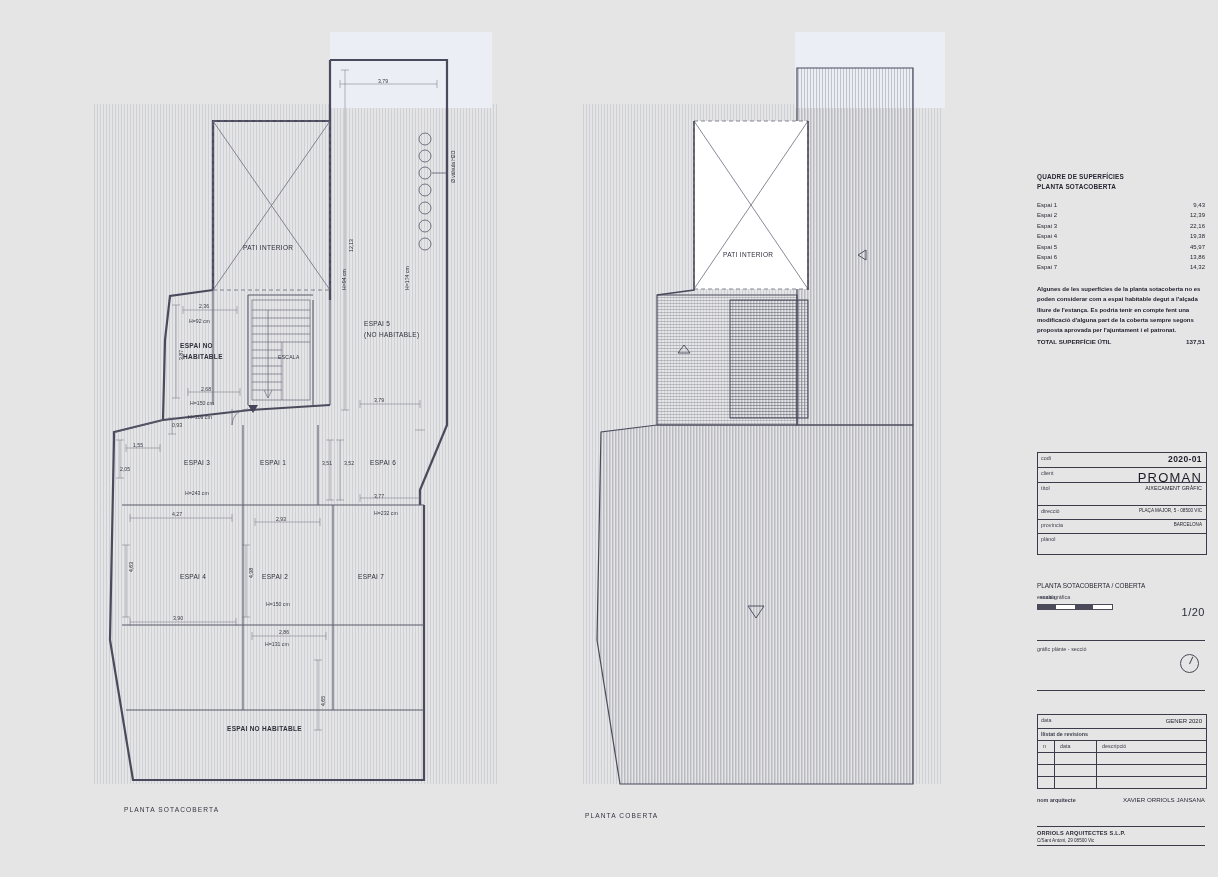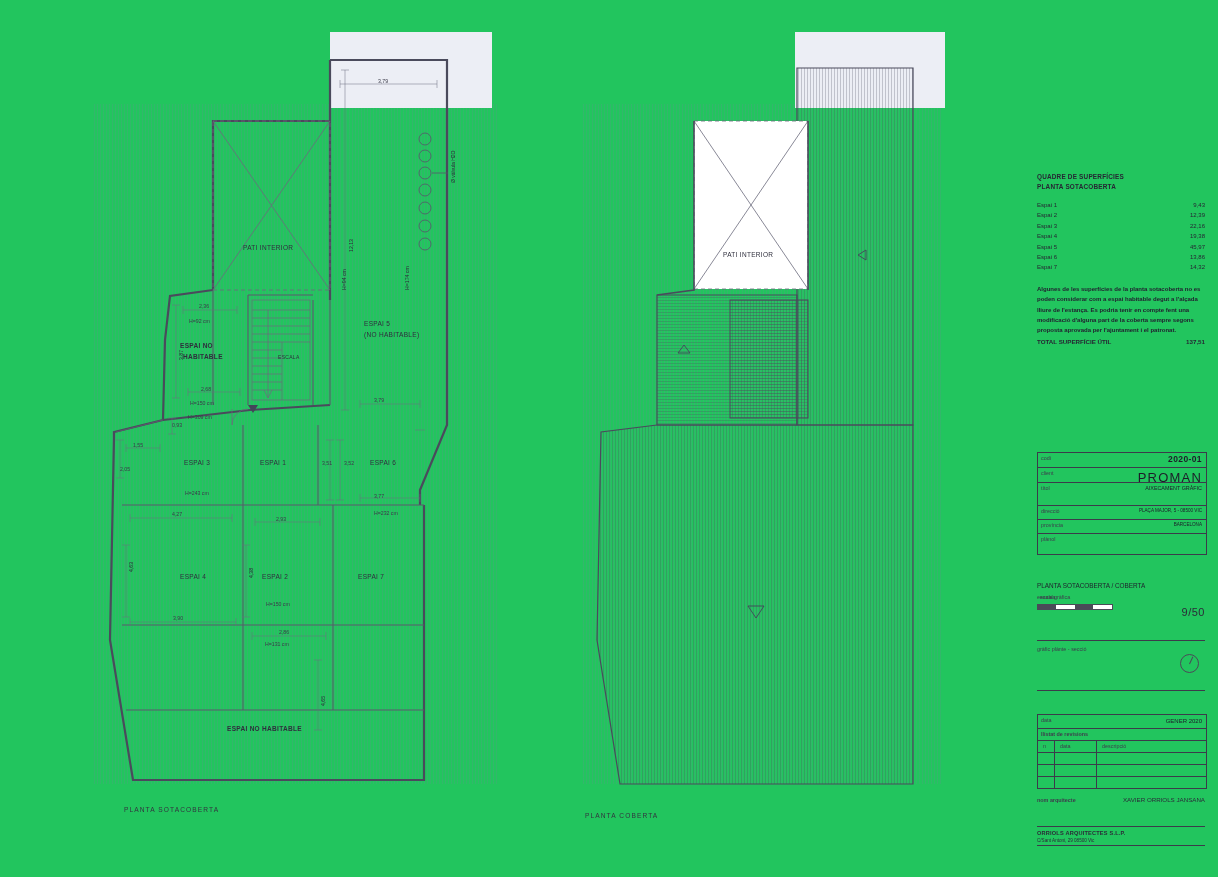--- a/index.html
+++ b/index.html
@@ -11,21 +11,21 @@
     width: 1218px;
     height: 877px;
     position: relative;
     overflow: hidden;
     font-family: "Liberation Sans", sans-serif;
     color: #2b2b38;
   }
   .sheet {
     position: absolute;
     inset: 0;
-    background: #22c55e;
+    background: #e5e5e5;
   }
   .lbl {
     position: absolute;
     font-size: 6.5px;
     letter-spacing: .3px;
     color: #2e2e3c;
     white-space: nowrap;
   }
   .lbl.b { font-weight: bold; }
   .dim {
@@ -437,21 +437,21 @@
     </div>
   </div>
 
   <div class="cblock" style="top:582px;">
     <div style="font-size:6.4px; color:#1f1f2c;">PLANTA SOTACOBERTA / COBERTA</div>
   </div>
 
   <div class="cblock" style="top:594px; border-bottom:1px solid #3b3b4a; height:46px;">
     <span class="ck" style="left:0; top:0; position:absolute;">escala gràfica</span>
     <span class="ck" style="right:0; top:0; position:absolute;">escala</span>
-    <span style="position:absolute; right:0; top:12px; font-size:11px; letter-spacing:.5px;">9/50</span>
+    <span style="position:absolute; right:0; top:12px; font-size:11px; letter-spacing:.5px;">1/20</span>
     <div style="position:absolute; left:0; top:10px; width:74px; height:4px; border:1px solid #4a4a58; background:linear-gradient(90deg,#4a4a58 0 25%, #fff 25% 50%, #4a4a58 50% 75%, #fff 75% 100%);"></div>
   </div>
 
   <div class="cblock" style="top:646px; height:44px; border-bottom:1px solid #3b3b4a;">
     <span class="ck" style="position:absolute; left:0; top:0;">gràfic plànte - secció</span>
     <div class="scale-circle" style="right:6px; top:8px;"></div>
   </div>
 
   <div class="rev">
     <div class="revrow">

